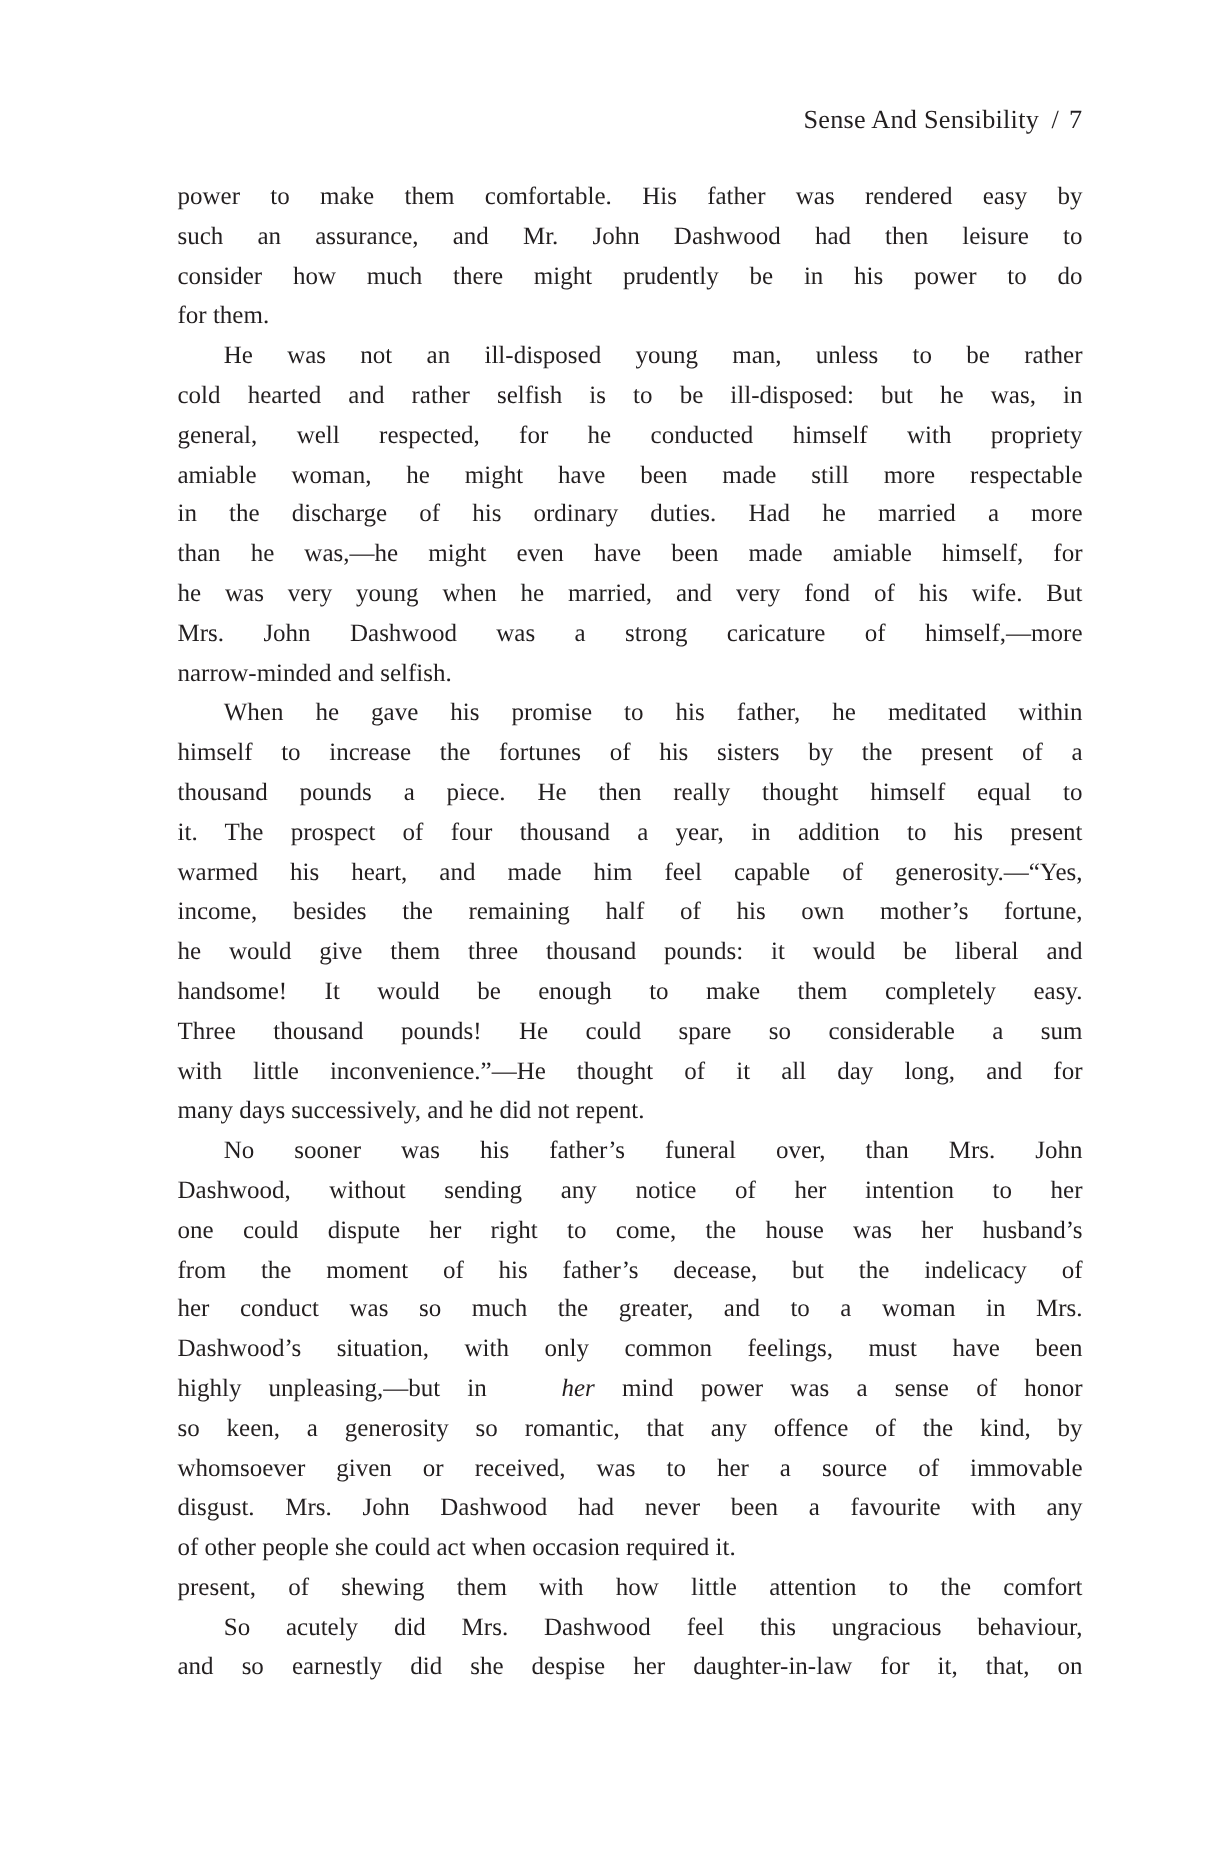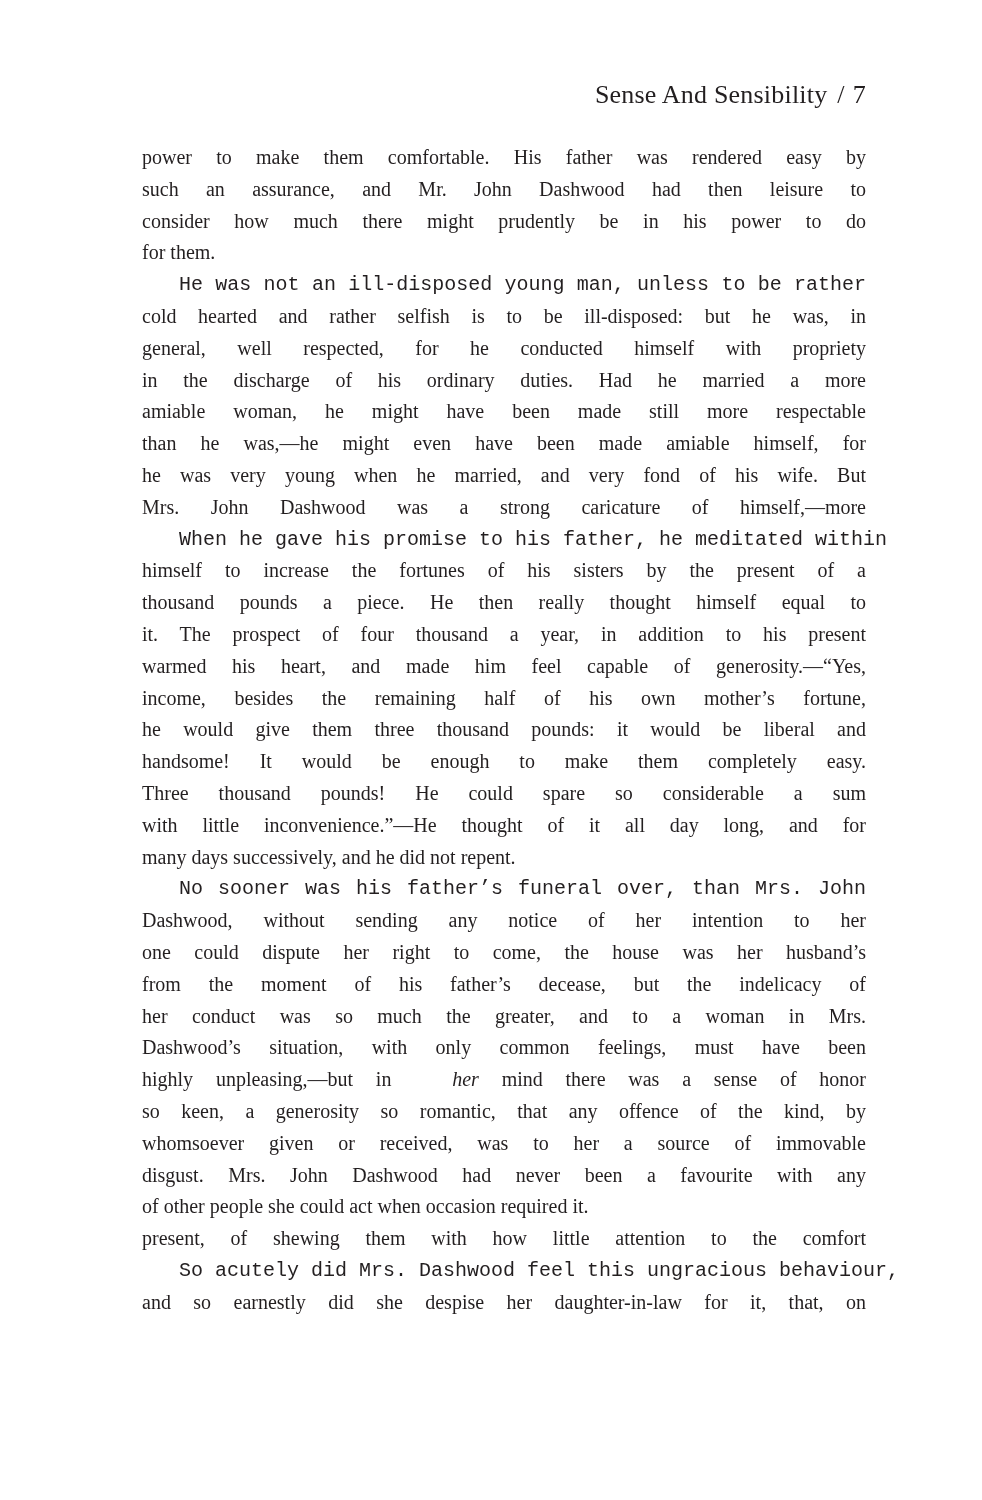--- a/index.html
+++ b/index.html
@@ -12,21 +12,21 @@
       height: 1500px;
       position: relative;
       overflow: hidden;
       font-family: "Liberation Serif", "DejaVu Serif", serif;
       color: #231f20;
     }
     .running-head {
       position: absolute;
       top: 80px;
       right: 116px;
-      font-size: 26px;
+      font-size: 21px;
       line-height: 30px;
       letter-spacing: 0.2px;
       white-space: nowrap;
     }
     .running-head .sep {
       margin: 0 8px 0 10px;
     }
     .text-block {
       position: absolute;
       top: 142px;
@@ -48,21 +48,20 @@
       display: block;
       text-align: justify;
       text-align-last: justify;
       white-space: nowrap;
     }
     .para .line.last {
       text-align-last: left;
     }
     .para .line.first {
       padding-left: 37px;
-      font-family: Liberation Mono, monospace;
     }
     .para {
       text-indent: 0;
     }
     em { font-style: italic; margin-left: 38px; }
   </style>
 </head>
 <body>
 
 <div class="running-head">
@@ -73,25 +72,26 @@
     <p class="para continued">
       <span class="line">power to make them comfortable. His father was rendered easy by</span>
       <span class="line">such an assurance, and Mr. John Dashwood had then leisure to</span>
       <span class="line">consider how much there might prudently be in his power to do</span>
       <span class="line last">for them.</span>
     </p>
     <p class="para">
       <span class="line first">He was not an ill-disposed young man, unless to be rather</span>
       <span class="line">cold hearted and rather selfish is to be ill-disposed: but he was, in</span>
       <span class="line">general, well respected, for he conducted himself with propriety</span>
+      <span class="line">amiable woman, he might have been made still more respectable</span>
       <span class="line">in the discharge of his ordinary duties. Had he married a more</span>
-      <span class="line">amiable woman, he might have been made still more respectable</span>
       <span class="line">than he was,—he might even have been made amiable himself, for</span>
       <span class="line">he was very young when he married, and very fond of his wife. But</span>
       <span class="line">Mrs. John Dashwood was a strong caricature of himself,—more</span>
+      <span class="line last">narrow-minded and selfish.</span>
     </p>
     <p class="para">
       <span class="line first">When he gave his promise to his father, he meditated within</span>
       <span class="line">himself to increase the fortunes of his sisters by the present of a</span>
       <span class="line">thousand pounds a piece. He then really thought himself equal to</span>
       <span class="line">it. The prospect of four thousand a year, in addition to his present</span>
       <span class="line">warmed his heart, and made him feel capable of generosity.—“Yes,</span>
       <span class="line">income, besides the remaining half of his own mother’s fortune,</span>
       <span class="line">he would give them three thousand pounds: it would be liberal and</span>
       <span class="line">handsome! It would be enough to make them completely easy.</span>
@@ -99,21 +99,21 @@
       <span class="line">with little inconvenience.”—He thought of it all day long, and for</span>
       <span class="line last">many days successively, and he did not repent.</span>
     </p>
     <p class="para">
       <span class="line first">No sooner was his father’s funeral over, than Mrs. John</span>
       <span class="line">Dashwood, without sending any notice of her intention to her</span>
       <span class="line">one could dispute her right to come, the house was her husband’s</span>
       <span class="line">from the moment of his father’s decease, but the indelicacy of</span>
       <span class="line">her conduct was so much the greater, and to a woman in Mrs.</span>
       <span class="line">Dashwood’s situation, with only common feelings, must have been</span>
-      <span class="line"><span>highly unpleasing,—but in </span><em>her</em><span> mind there was a sense of honor</span></span>
+      <span class="line"><span>highly unpleasing,—but in </span><em>her</em><span> mind power was a sense of honor</span></span>
       <span class="line">so keen, a generosity so romantic, that any offence of the kind, by</span>
       <span class="line">whomsoever given or received, was to her a source of immovable</span>
       <span class="line">disgust. Mrs. John Dashwood had never been a favourite with any</span>
       <span class="line last">of other people she could act when occasion required it.</span>
       <span class="line">present, of shewing them with how little attention to the comfort</span>
     </p>
     <p class="para">
       <span class="line first">So acutely did Mrs. Dashwood feel this ungracious behaviour,</span>
       <span class="line">and so earnestly did she despise her daughter-in-law for it, that, on</span>
     </p>

